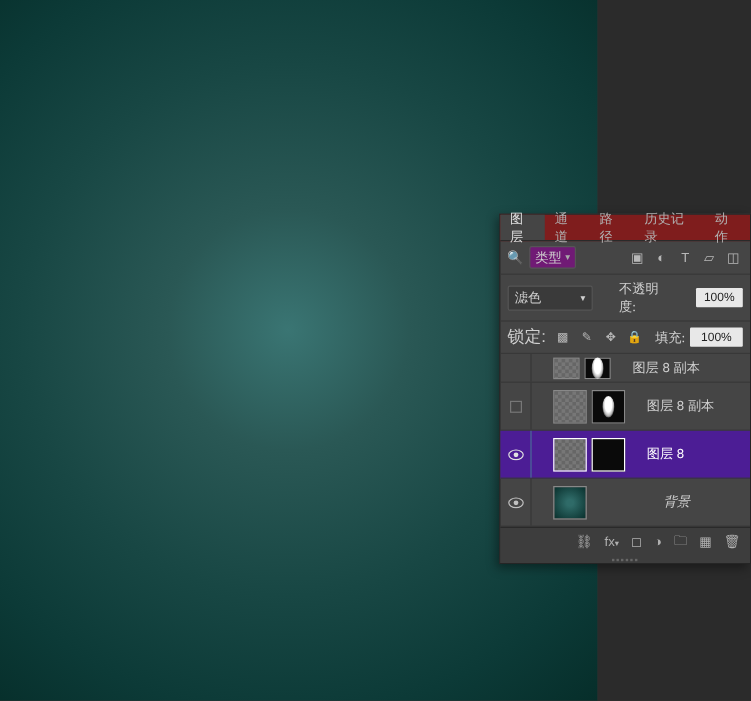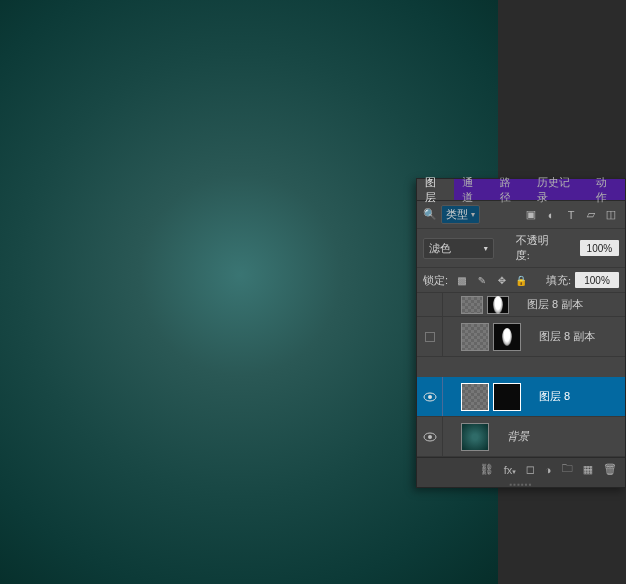--- a/index.html
+++ b/index.html
@@ -25,40 +25,40 @@
   .panel {
     position: absolute; left: 416px; top: 178px;
     width: 210px;
     background: #454545;
     border: 1px solid #252525;
     box-shadow: -3px 3px 8px rgba(0,0,0,0.4);
   }
   .tabs {
     display: flex; align-items: flex-end;
     height: 22px;
-    background: #4c1d95;
+    background: #7f1d1d;
     border-bottom: 1px solid #2a2a2a;
   }
   .tab {
     padding: 0 8px; height: 100%;
     display: flex; align-items: center;
     color: #b0b0b0;
     cursor: pointer;
     font-size: 11px;
   }
   .tab.active { background: #454545; color: #e0e0e0; }
   .filter-row {
     display: flex; align-items: center;
     padding: 4px 6px; gap: 4px;
     border-bottom: 1px solid #383838;
   }
   .search-icon { width: 14px; display: inline-block; text-align: center; }
   .type-dd {
     display: inline-flex; align-items: center;
-    background: #0c4a6e; border: 1px solid #555;
+    background: #701a75; border: 1px solid #555;
     padding: 1px 4px; border-radius: 2px;
     gap: 3px; font-size: 11px;
     cursor: pointer;
   }
   .type-dd .chev { font-size: 8px; color: #aaa; }
   .mini-icon {
     width: 16px; height: 14px;
     display: inline-flex; align-items: center; justify-content: center;
     color: #b8b8b8; cursor: pointer;
     font-size: 11px;
@@ -79,36 +79,36 @@
     background: #e8e8e8; color: #222;
     width: 44px; height: 16px;
     display: inline-flex; align-items: center; justify-content: center;
     font-size: 10px; border-radius: 1px;
   }
   .lock-row {
     display: flex; align-items: center;
     padding: 4px 6px; gap: 4px;
     border-bottom: 1px solid #383838;
   }
-  .lock-label { font-size: 11px; margin-right: 2px; }
+  .lock-label { font-size: 14px; margin-right: 2px; }
   .lock-ic {
     width: 16px; height: 14px;
     display: inline-flex; align-items: center; justify-content: center;
     color: #b8b8b8; font-size: 10px; cursor: pointer;
   }
   .fill-label { margin-left: auto; font-size: 11px; font-family: Liberation Serif, serif; }
   .layers { }
   .layer {
     display: flex; align-items: center;
     height: 40px;
     border-bottom: 1px solid #383838;
     padding-right: 6px;
     gap: 12px;
   }
-  .layer.selected { background: #0369a1; color: #fff; margin-top: 20px; }
+  .layer.selected { background: #4c1d95; color: #fff; }
   .vis {
     width: 26px; height: 100%;
     display: flex; align-items: center; justify-content: center;
     border-right: 1px solid #383838;
     cursor: pointer; color: #c0c0c0;
   }
   .layer.selected .vis { border-right-color: #4a6a98; }
   .thumbs { display: flex; align-items: center; gap: 4px; margin: 0 6px; }
   .thumb {
     width: 28px; height: 28px;
@@ -127,21 +127,21 @@
   }
   .thumb.mask-blob::after {
     content: ""; width: 10px; height: 18px;
     background: radial-gradient(ellipse at 50% 40%, #fff 40%, rgba(255,255,255,0.7) 60%, transparent 80%);
     border-radius: 50%;
   }
   .thumb.bg {
     background: radial-gradient(circle at 50% 50%, #2f6b68 15%, #0d3633 90%);
   }
   .lname { font-size: 11px; }
-  .lname.italic { font-style: italic; }
+  .lname.italic { font-style: italic; margin-left: 46px; }
   .layer.short { height: 24px; }
   .layer.short .thumb { width: 22px; height: 18px; }
   .bottom-bar {
     display: flex; align-items: center; justify-content: flex-end;
     height: 24px; gap: 10px; padding: 0 8px;
     background: #3d3d3d;
     border-top: 1px solid #2a2a2a;
   }
   .bb-ic { color: #b0b0b0; cursor: pointer; font-size: 11px; }
   .grip {

